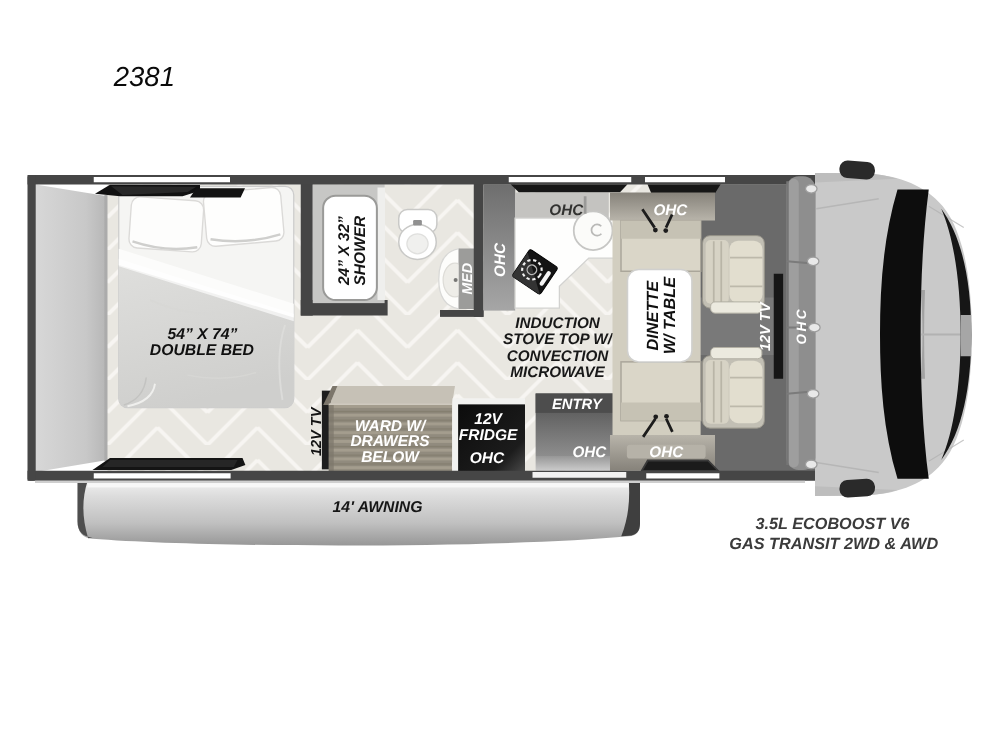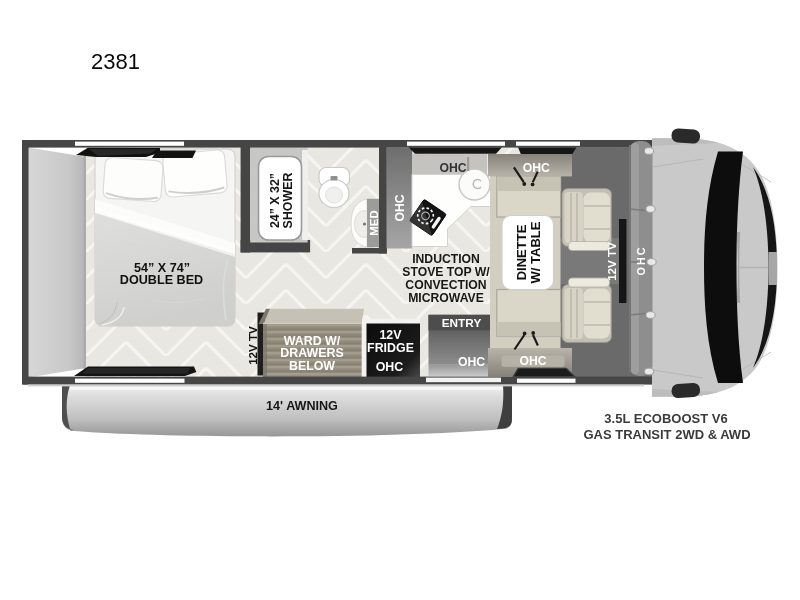--- a/index.html
+++ b/index.html
@@ -1,17 +1,17 @@
 <!DOCTYPE html>
 <html><head>
 <meta charset="utf-8">
 <style>
   html,body{margin:0;padding:0;background:#fff;-webkit-font-smoothing:antialiased;}
   #page{position:relative;width:800px;height:512px;background:#a3a3a3;overflow:hidden;
-        font-family:"Liberation Sans", sans-serif;}
+        font-family:"Liberation Sans", sans-serif;font-style:italic;}
   svg{position:absolute;left:0;top:0;}
   text{font-family:"Liberation Sans", sans-serif;}
 </style>
 </head>
 <body>
 <div id="page">
 <svg width="800" height="600" viewBox="0 0 800 600">
 <defs>
 
   <pattern id="hb" x="86" y="148" width="80" height="52" patternUnits="userSpaceOnUse">

